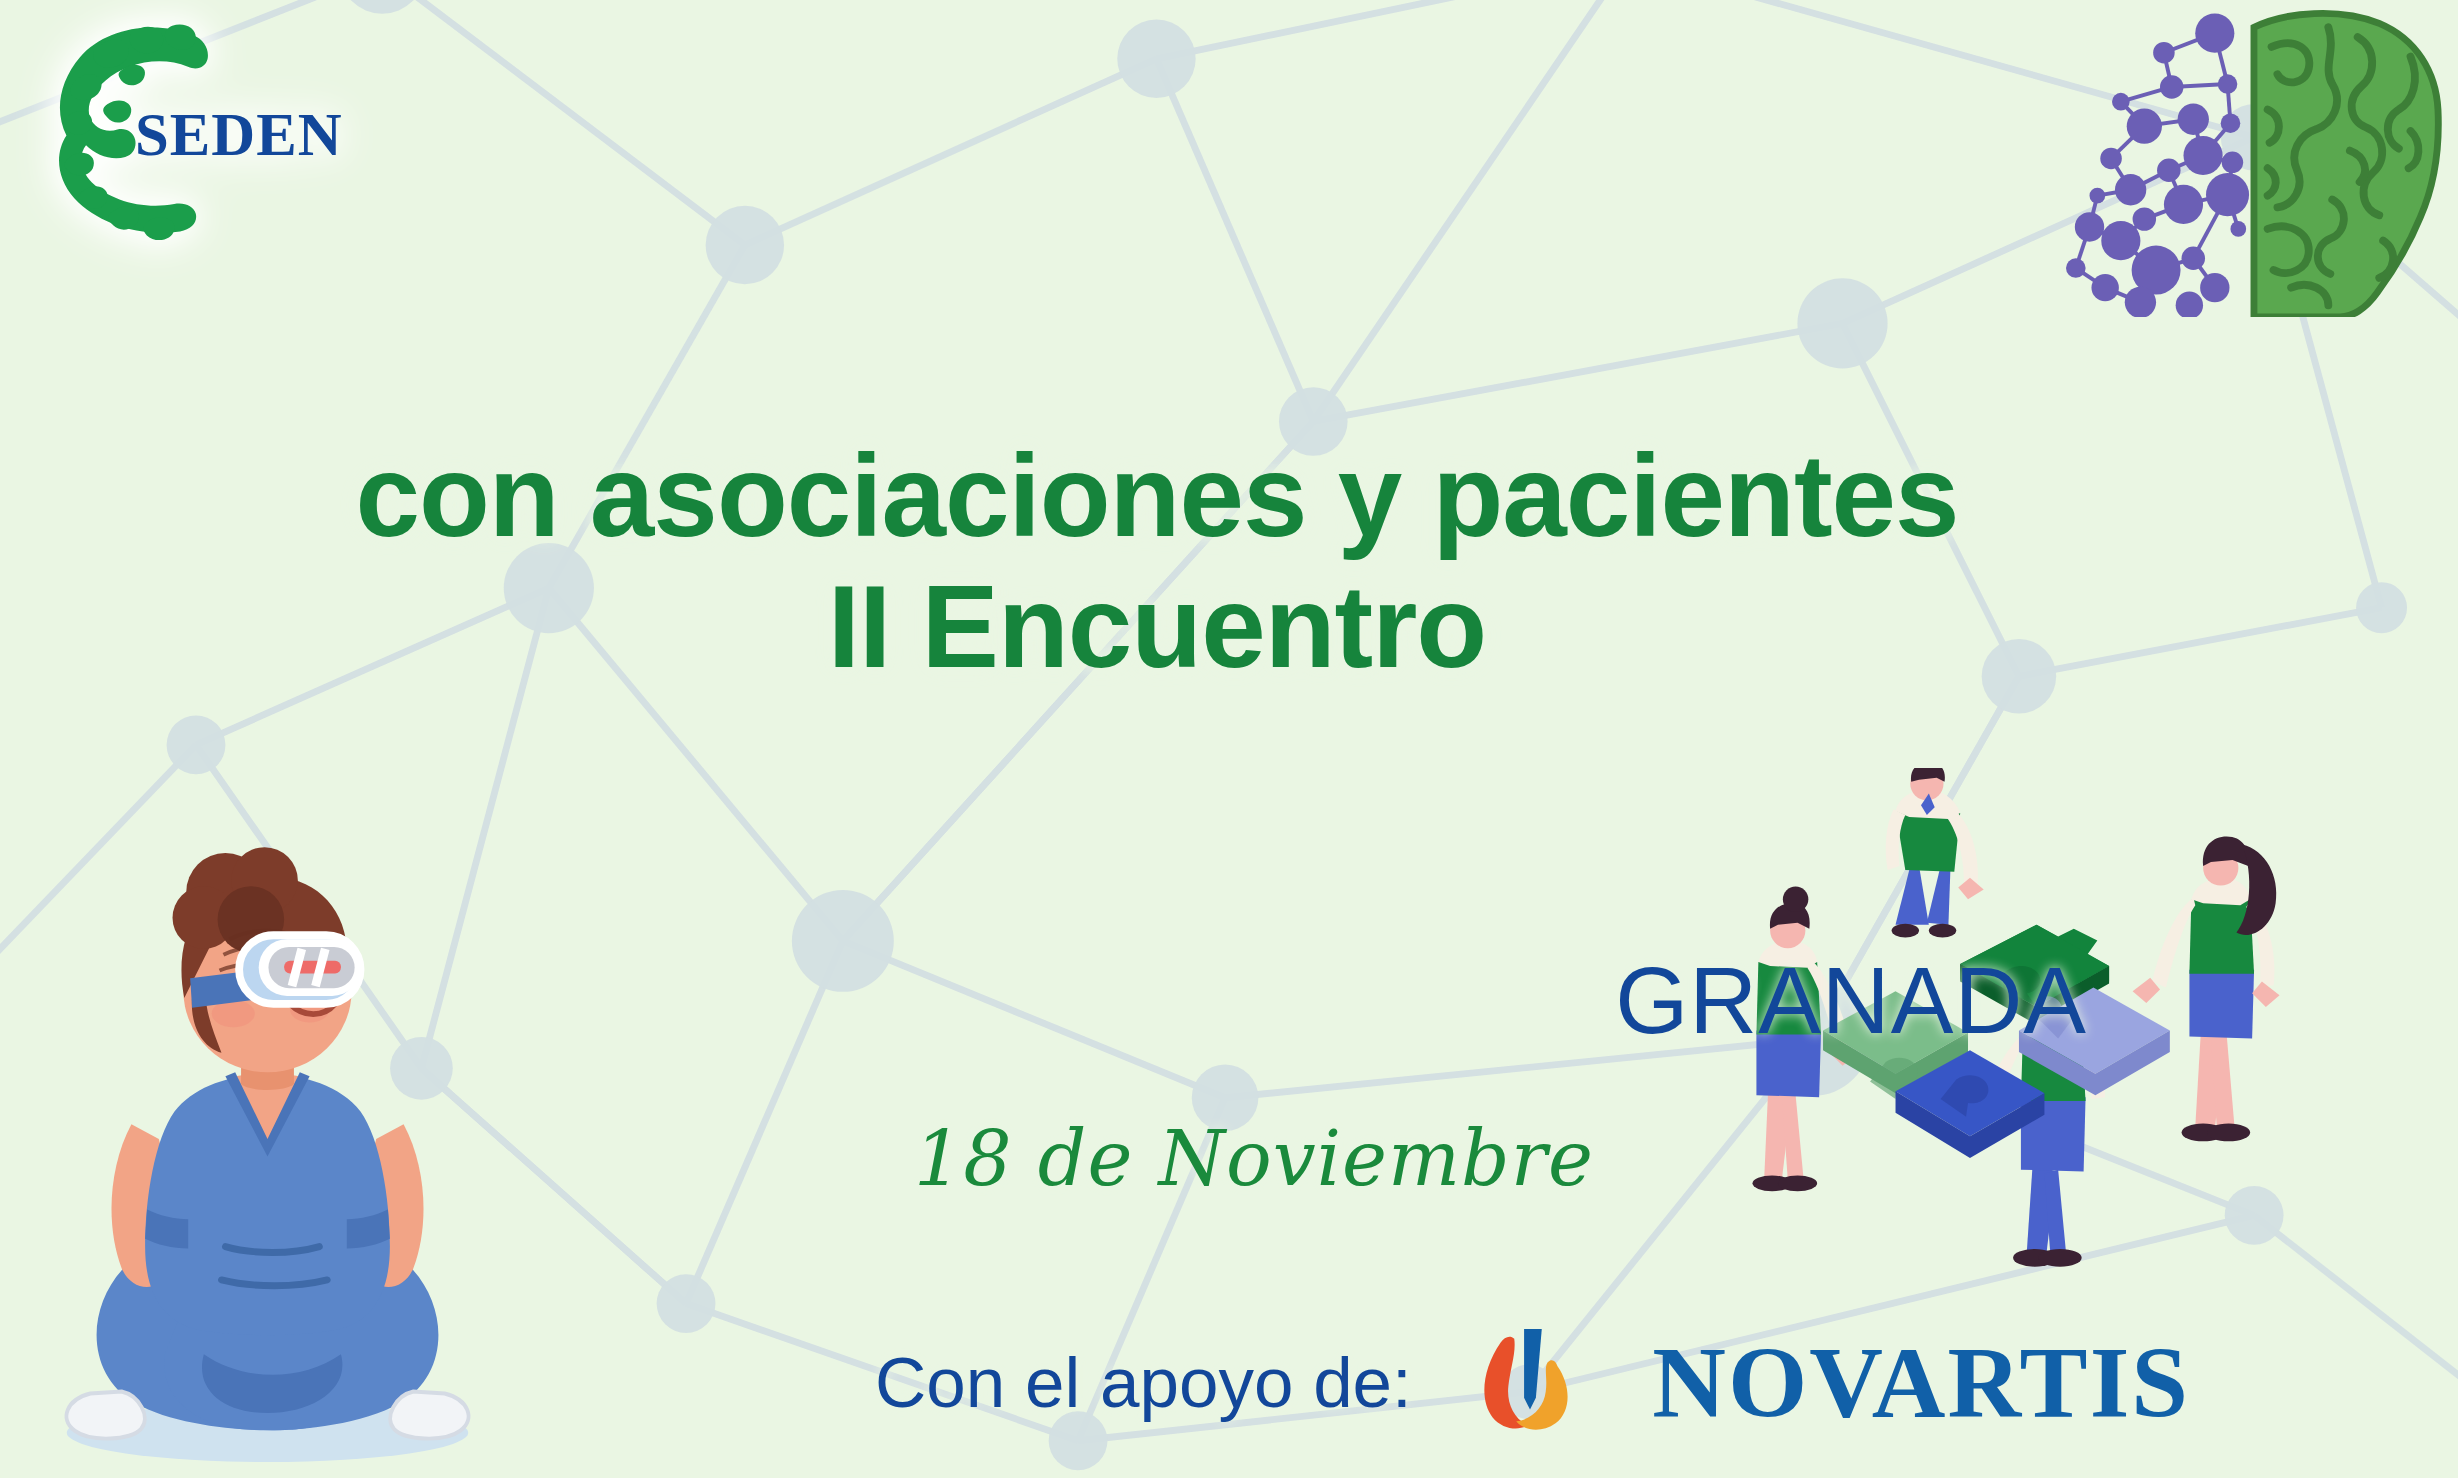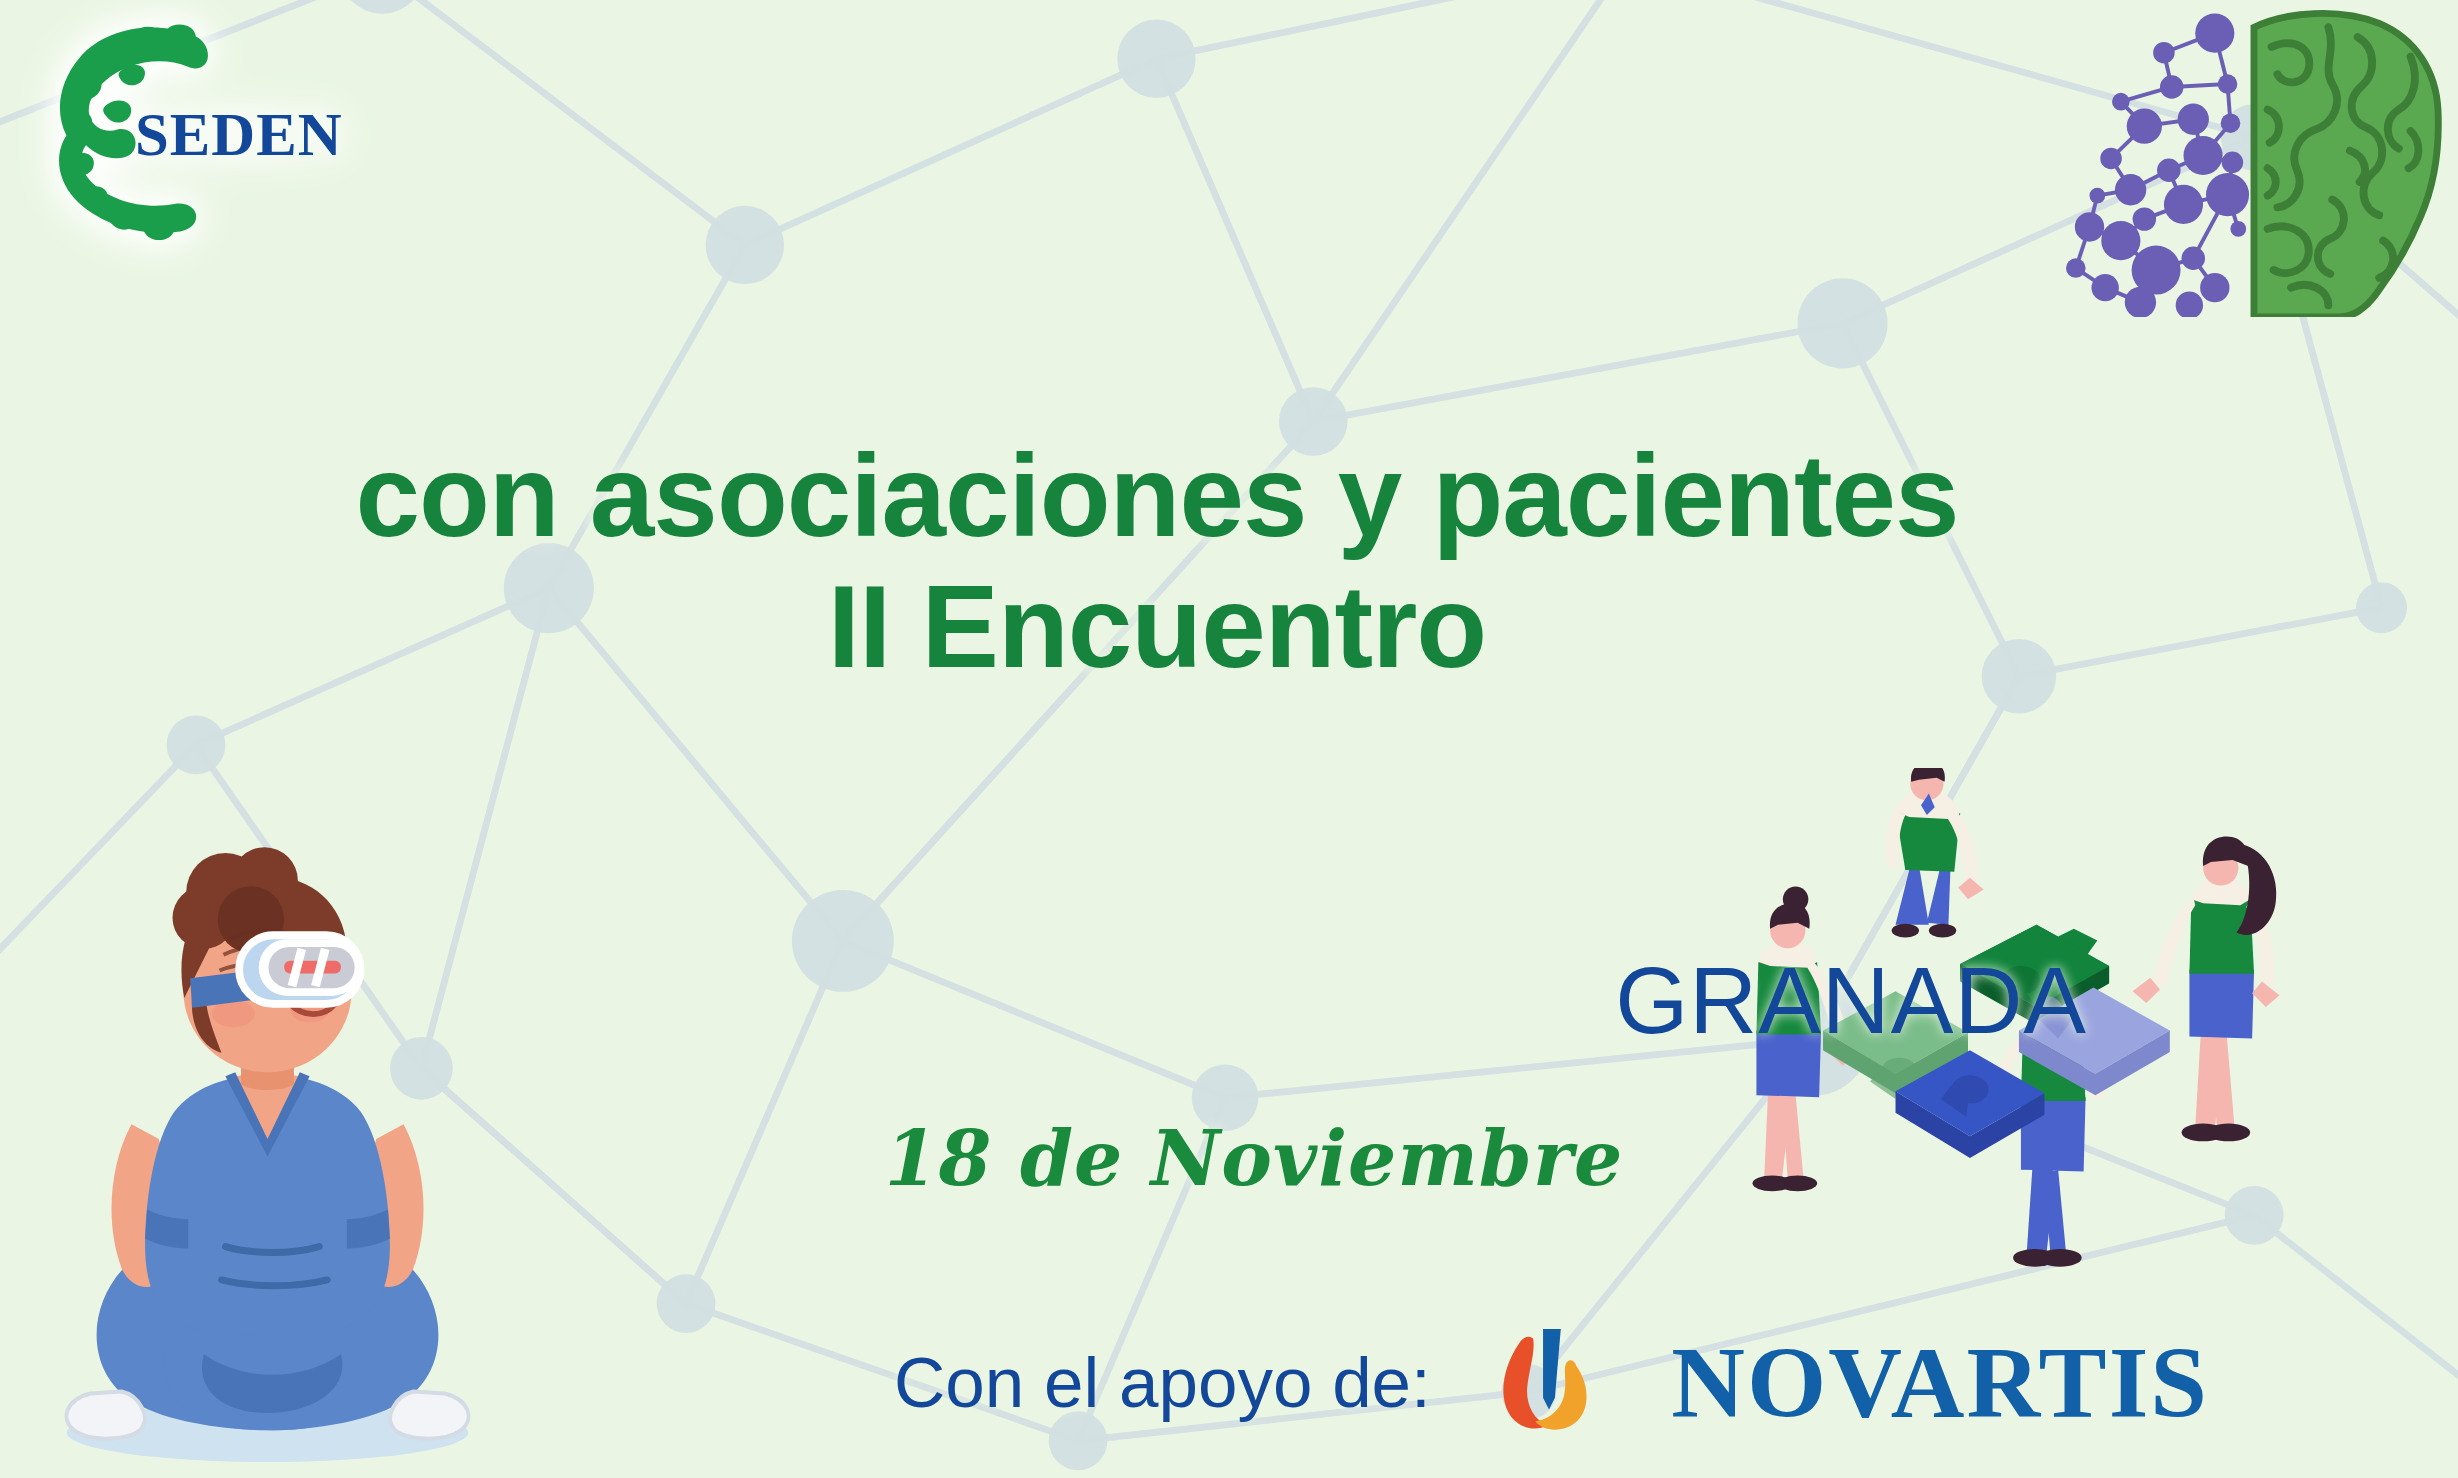--- a/index.html
+++ b/index.html
@@ -69,31 +69,31 @@
     letter-spacing:1px;
     text-shadow:0 0 11.8px #eaf6e3;
   }
 
   
   #date{
     position:absolute;left:421px;top:1112px;width:1666px;z-index:5;
     text-align:center;
     font-family:"DejaVu Serif", serif;
     font-style:italic;
-    font-weight:700;
+    font-weight:400;
     font-size:76px;
     line-height:94px;
     color:#1a8a3c;
     letter-spacing:1px;
     text-shadow:0 0 11.8px #eaf6e3;
   }
 
   
   #sponsor{
-    position:absolute;left:894px;top:1325px;z-index:5;
+    position:absolute;left:875px;top:1325px;z-index:5;
     display:flex;align-items:center;gap:59px;
   }
   #sponsor-label{
     font-family:"Liberation Sans", sans-serif;
     font-weight:400;
     font-size:71px;
     line-height:84px;
     color:#12479a;
     white-space:nowrap;
     text-shadow:0 0 11.8px #eaf6e3;

